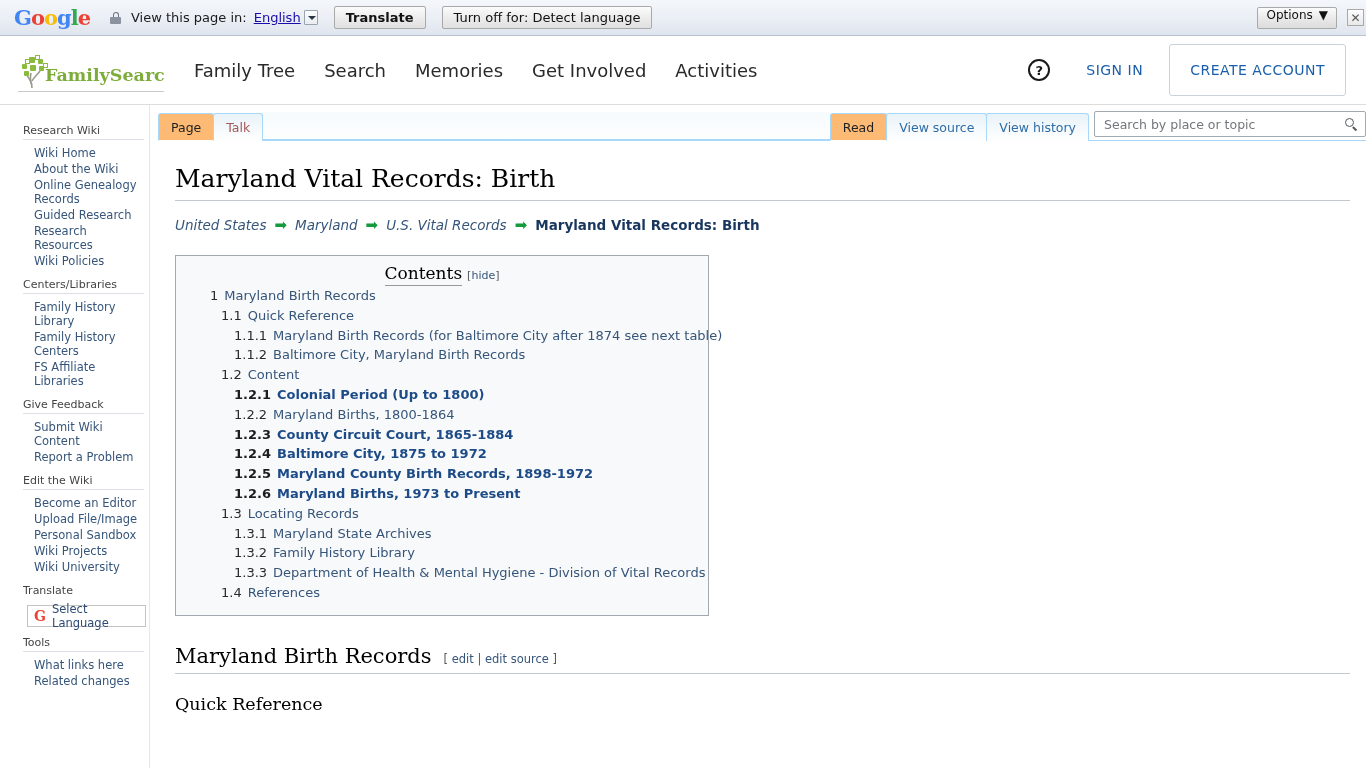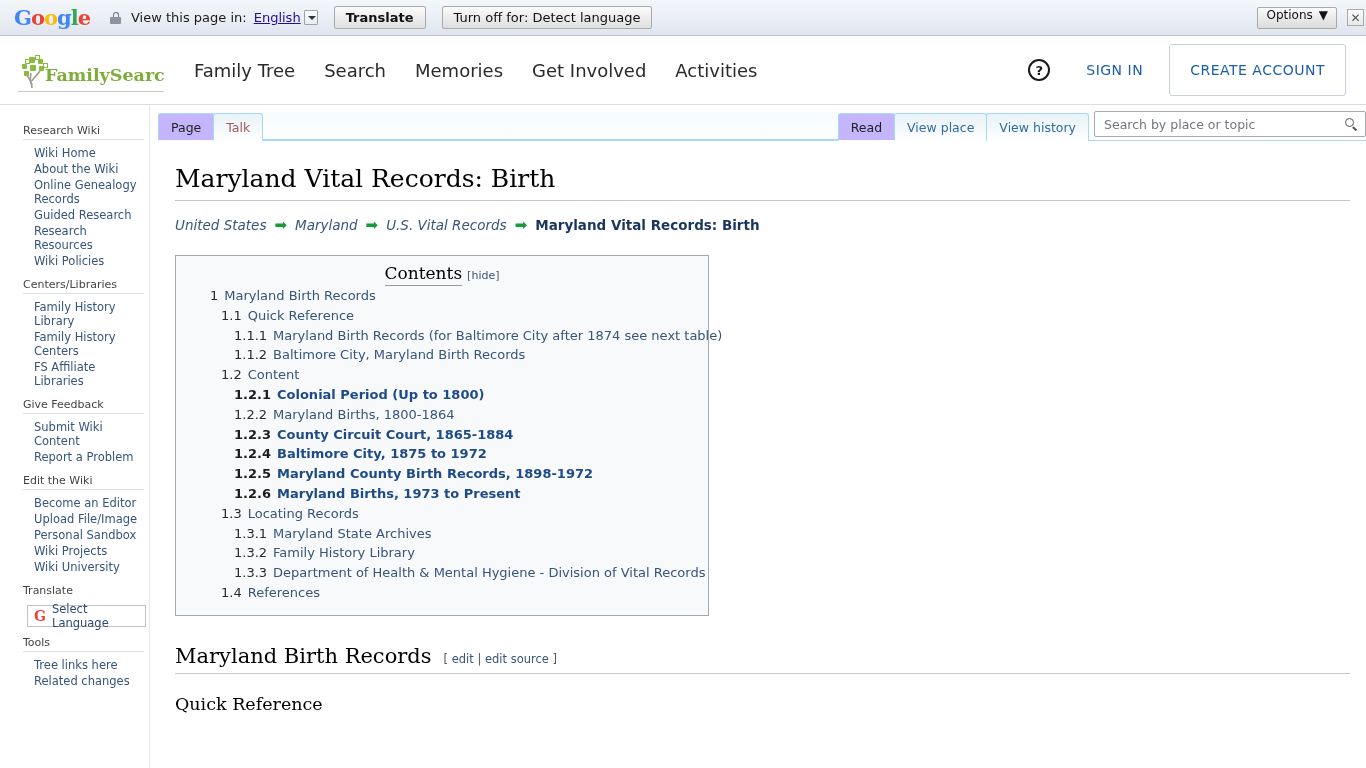--- a/index.html
+++ b/index.html
@@ -106,21 +106,21 @@
 
   #tab-row { position: relative; height: 36px; display: flex; align-items: flex-end;
              border-bottom: 1px solid #a7d7f9; margin-left: 8px; }
   .ns-tabs { display: flex; align-items: flex-end; }
   .tab {
     height: 28px; padding: 0 12px; display: flex; align-items: center; font-size: 12.5px;
     background: linear-gradient(to bottom,#e8f2f8,#ffffff); border: 1px solid #a7d7f9;
     border-bottom: none; border-radius: 3px 3px 0 0; cursor: pointer; color: #2e6da4;
     margin-right: -1px; position: relative; top: 1px;
   }
-  .tab.selected { background: #c4b5fd; color: #222; border-bottom: 1px solid #fff; z-index: 2; }
+  .tab.selected { background: #fdba74; color: #222; border-bottom: 1px solid #fff; z-index: 2; }
   .tab.newpage { color: #a55858; }
   #tab-spacer { flex: 1 1 auto; height: 28px; border-bottom: 1px solid #a7d7f9;
                 background: linear-gradient(to bottom,#f6fbfd,#fdfefe); }
   .right-tabs { display: flex; align-items: flex-end; }
   #wiki-search {
     margin-left: 6px; margin-bottom: 2px; width: 272px; height: 26px;
     border: 1px solid #a2a9b1; border-radius: 2px; background: #fff;
     display: flex; align-items: center; padding: 0 7px; position: relative; top: -1px;
   }
   #wiki-search input { border: none; outline: none; flex: 1 1 auto; font-size: 12.5px;
@@ -282,36 +282,36 @@
     </div>
 
     <div class="side-group-title">Translate</div>
     <div id="select-language-box">
       <span class="g-mark"><span class="c1">G</span></span>
       <span>Select Language</span>
     </div>
 
     <div class="side-group-title">Tools</div>
     <div class="side-group">
-      <span class="side-link">Tree links here</span>
+      <span class="side-link">What links here</span>
       <span class="side-link">Related changes</span>
     </div>
   </div>
 
   <div id="content-col">
 
     <div id="tab-row">
       <div class="ns-tabs">
         <div class="tab selected">Page</div>
         <div class="tab newpage">Talk</div>
       </div>
       <div id="tab-spacer"></div>
       <div class="right-tabs">
         <div class="tab selected">Read</div>
-        <div class="tab">View place</div>
+        <div class="tab">View source</div>
         <div class="tab">View history</div>
       </div>
       <div id="wiki-search">
         <input type="text" placeholder="Search by place or topic" style="">
         <span class="mag">
             <span class="circ"></span>
             <span class="hand"></span>
           </span>
       </div>
     </div>

